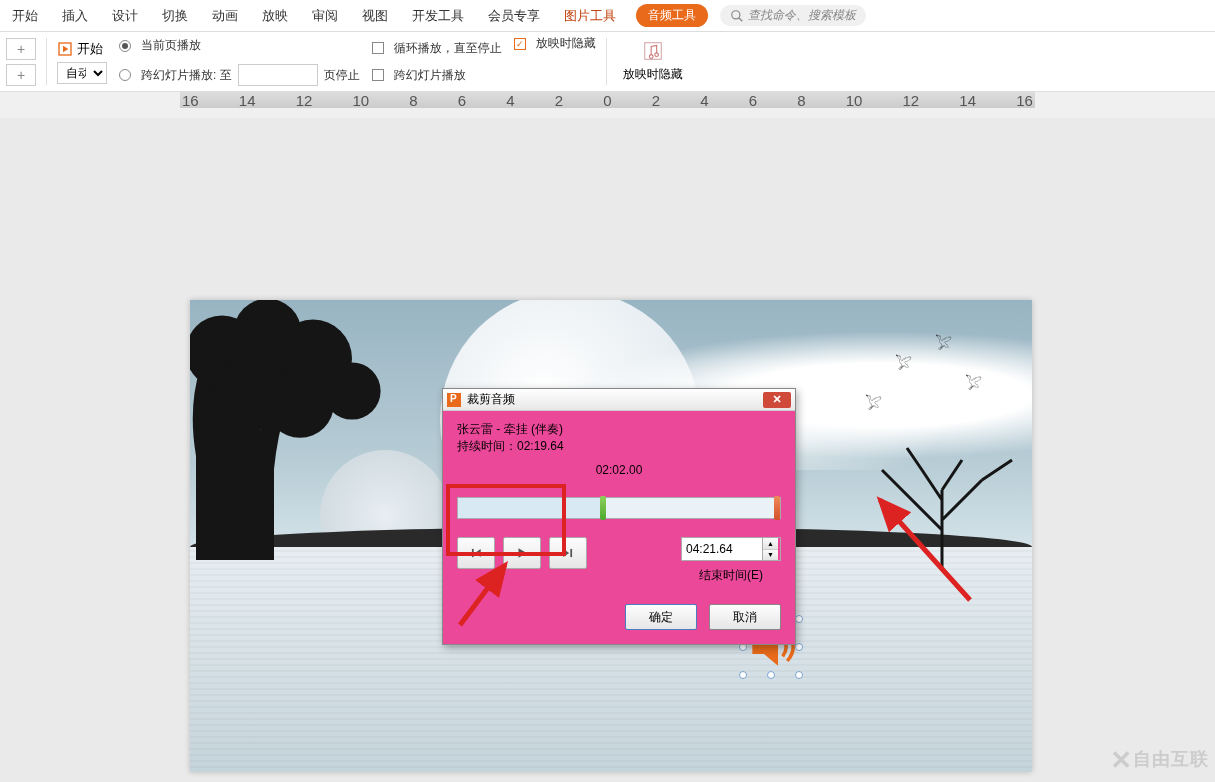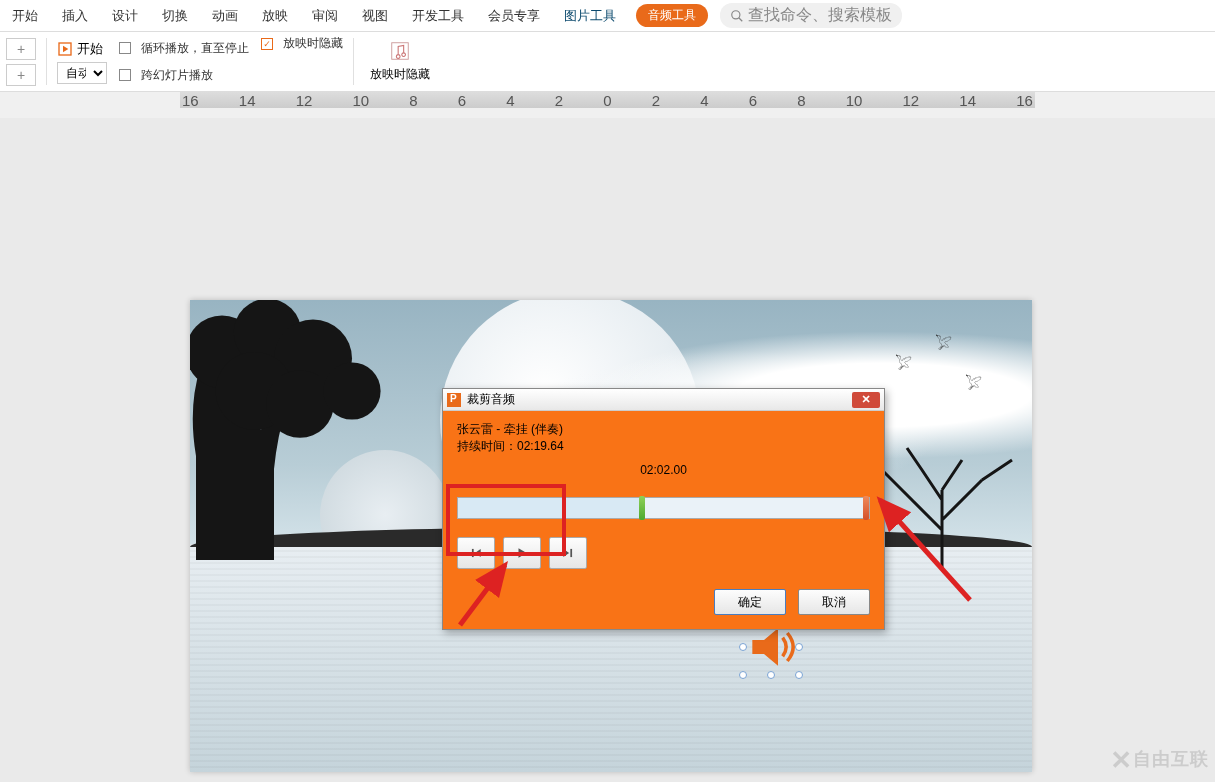--- a/index.html
+++ b/index.html
@@ -1,25 +1,25 @@
 <!DOCTYPE html>
 <html><head>
 <meta charset="utf-8">
 <style>
 * { box-sizing: border-box; margin: 0; padding: 0; font-family: "Microsoft YaHei", sans-serif; }
 body { width: 1215px; height: 782px; background: #f0f0f0; overflow: hidden; position: relative; }
 
 
 .tabmenu { display: flex; align-items: center; height: 32px; background: #fff; border-bottom: 1px solid #ddd; }
 .tabmenu .tab { padding: 6px 12px; font-size: 13px; color: #333; cursor: pointer; }
-.tabmenu .tab.highlight { color: #0c4a6e; }
+.tabmenu .tab.highlight { color: #c2410c; }
 .tabmenu .pill { background: #e96a1a; color: #fff; border-radius: 12px; padding: 3px 12px; font-size: 12px; margin: 0 8px; }
 .tabmenu .search { display: flex; align-items: center; background: #f0f0f0; border-radius: 12px; padding: 2px 10px; margin-left: 4px; }
 .tabmenu .search svg { width: 14px; height: 14px; stroke: #888; fill: none; }
-.tabmenu .search span { font-size: 16px; color: #888; margin-left: 4px; }
+.tabmenu .search span { font-size: 12px; color: #888; margin-left: 4px; font-style: italic; }
 
 
 .ribbon { display: flex; align-items: stretch; background: #fff; height: 60px; border-bottom: 1px solid #ddd; }
 .ribbon .col { display: flex; flex-direction: column; justify-content: center; padding: 2px 6px; }
 .ribbon .sep { width: 1px; background: #e0e0e0; margin: 6px 4px; }
 .minibox { width: 30px; height: 22px; border: 1px solid #ccc; background: #fff; display: flex; align-items: center; justify-content: center; font-size: 14px; color: #888; margin: 2px 0; }
 .ribbon .btnstart { display: flex; align-items: center; gap: 4px; font-size: 13px; }
 .ribbon .btnstart svg { width:16px; height:16px; }
 .ribbon select, .ribbon .spinbox { height: 22px; border: 1px solid #ccc; font-size: 12px; padding: 0 4px; background:#fff; }
 .ribbon .row { display: flex; align-items: center; gap: 6px; font-size: 12px; color: #333; }
@@ -56,21 +56,21 @@
 
 .audioicon{position:absolute;left:553px;top:319px;width:56px;height:56px;}
 .audioicon .handle{position:absolute;width:8px;height:8px;border:1px solid #7aa3d4;background:#fff;border-radius:50%;}
 .audioicon .h1{left:-4px;top:-4px}.audioicon .h2{left:50%;top:-4px;margin-left:-4px}.audioicon .h3{right:-4px;top:-4px}
 .audioicon .h4{left:-4px;top:50%;margin-top:-4px}.audioicon .h5{right:-4px;top:50%;margin-top:-4px}
 .audioicon .h6{left:-4px;bottom:-4px}.audioicon .h7{left:50%;bottom:-4px;margin-left:-4px}.audioicon .h8{right:-4px;bottom:-4px}
 .audioicon .rot{position:absolute;left:50%;top:-20px;width:8px;height:8px;margin-left:-4px;background:#7aa3d4;border-radius:50%;}
 .audioicon svg{width:100%;height:100%;}
 
 
-.dialog{position:absolute;left:442px;top:388px;width:443px;background:#f97316;border:1px solid #888;box-shadow:2px 3px 8px rgba(0,0,0,.3);}
+.dialog{position:absolute;left:442px;top:388px;width:354px;background:#ec4899;border:1px solid #888;box-shadow:2px 3px 8px rgba(0,0,0,.3);}
 .dialog .titlebar{height:22px;background:linear-gradient(#fff,#e8e8e8);display:flex;align-items:center;padding:0 4px;border-bottom:1px solid #ccc;}
 .dialog .titlebar .logo{width:14px;height:14px;background:#e96a1a;margin-right:6px;position:relative;}
 .dialog .titlebar .logo::after{content:"P";color:#fff;font-size:10px;font-weight:bold;position:absolute;left:3px;top:0;}
 .dialog .titlebar .ttl{font-size:12px;flex:1;}
 .dialog .titlebar .closebtn{width:28px;height:16px;background:#d04a3a;border-radius:2px;display:flex;align-items:center;justify-content:center;color:#fff;font-size:11px;font-weight:bold;}
 .dialog .body{padding:10px 14px;}
 .dialog .row1{display:flex;justify-content:space-between;font-size:12px;margin-bottom:8px;flex-direction:column;}
 .dialog .timelabel{text-align:center;font-size:12px;margin-bottom:20px;}
 .dialog .track{position:relative;height:22px;border:1px solid #aaa;background:#eaf2f8;margin-bottom:18px;}
 .dialog .track .fill{position:absolute;left:0;top:0;bottom:0;width:44%;background:#d8e9f4;}
@@ -140,20 +140,32 @@
           <polygon points="9,7 17,12 9,17" fill="#e96a1a"></polygon>
         </svg>
       <span>开始</span>
     </div>
     <select class="" style="width:50px;margin-top:4px;">
       <option>自动</option>
     </select>
   </div>
   <div class="col" style="gap:10px;">
     <div class="row">
+        <span class="radio checked"></span>
+        <span>当前页播放</span>
+      </div>
+    <div class="row">
+        <span class="radio"></span>
+        <span>跨幻灯片播放: 至</span>
+      <input class="spinbox" style="width: 80px;">
+      <span>页停止</span>
+    </div>
+  </div>
+  <div class="col" style="gap:10px;">
+    <div class="row">
         <span class="check"></span>
         <span>循环播放，直至停止</span>
       </div>
     <div class="row">
         <span class="check"></span>
         <span>跨幻灯片播放</span>
       </div>
   </div>
   <div class="col" style="gap:22px;">
     <div class="row">
@@ -275,20 +287,30 @@
               <polygon points="6,4 20,12 6,20"></polygon>
             </svg>
           </div>
         <div class="pbtn">
             <svg viewBox="0 0 24 24">
               <rect x="16" y="5" width="3" height="14"></rect>
               <polygon points="4,5 4,19 14,12"></polygon>
             </svg>
           </div>
       </div>
+      <div class="timecol">
+        <div class="spin">
+          <input value="04:21.64" style="">
+          <div class="arrows">
+              <div>▲</div>
+              <div>▼</div>
+            </div>
+        </div>
+        <div class="lbl">结束时间(E)</div>
+      </div>
     </div>
   </div>
   <div class="footer">
     <button class="dbtn primary">确定</button>
     <button class="dbtn">取消</button>
   </div>
 </div>
 
 <div class="redbox rb1"></div>
 

